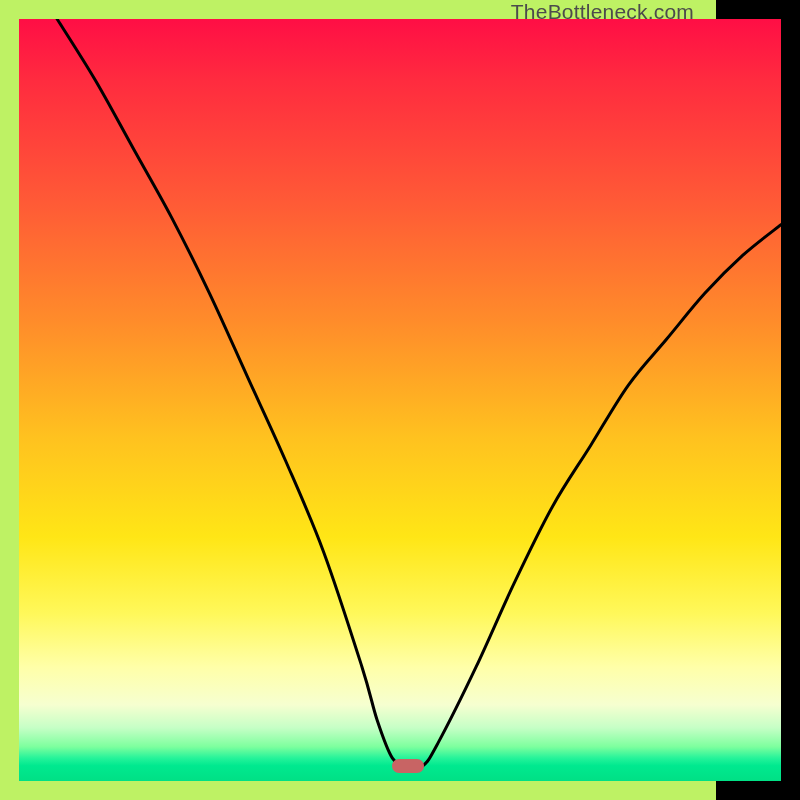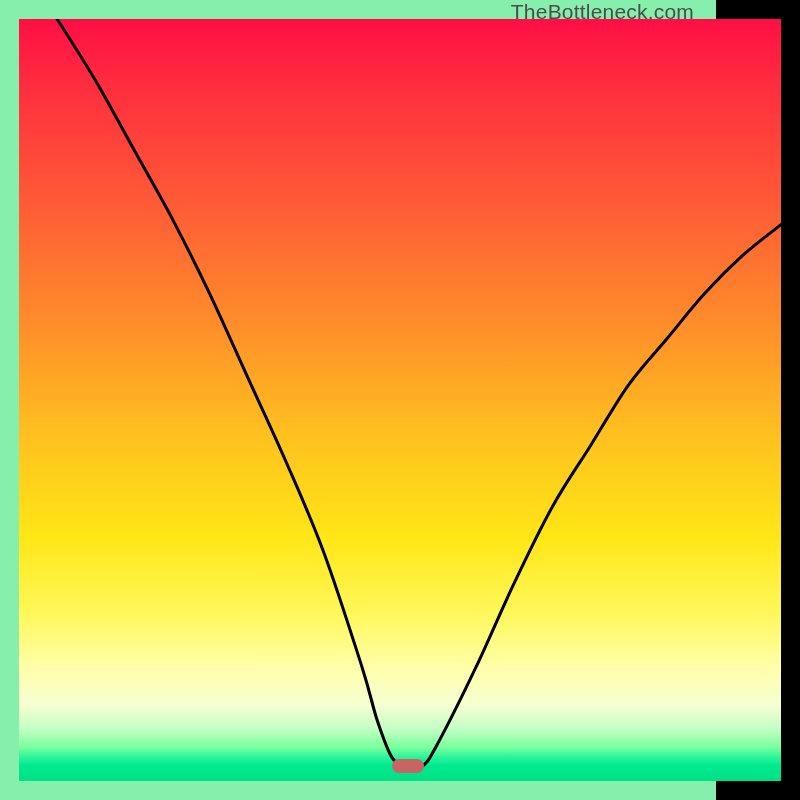--- a/index.html
+++ b/index.html
@@ -8,21 +8,21 @@
     width: 800px;
     height: 800px;
     overflow: hidden;
     background: #000;
     font-family: Arial, Helvetica, sans-serif;
   }
   .frame {
     position: relative;
     width: 716px;
     height: 800px;
-    background: #86efac;
+    background: #bef264;
   }
   .plot {
     position: absolute;
     left: 19px;
     top: 19px;
     width: 762px;
     height: 762px;
     
     background: linear-gradient(
       to bottom,

